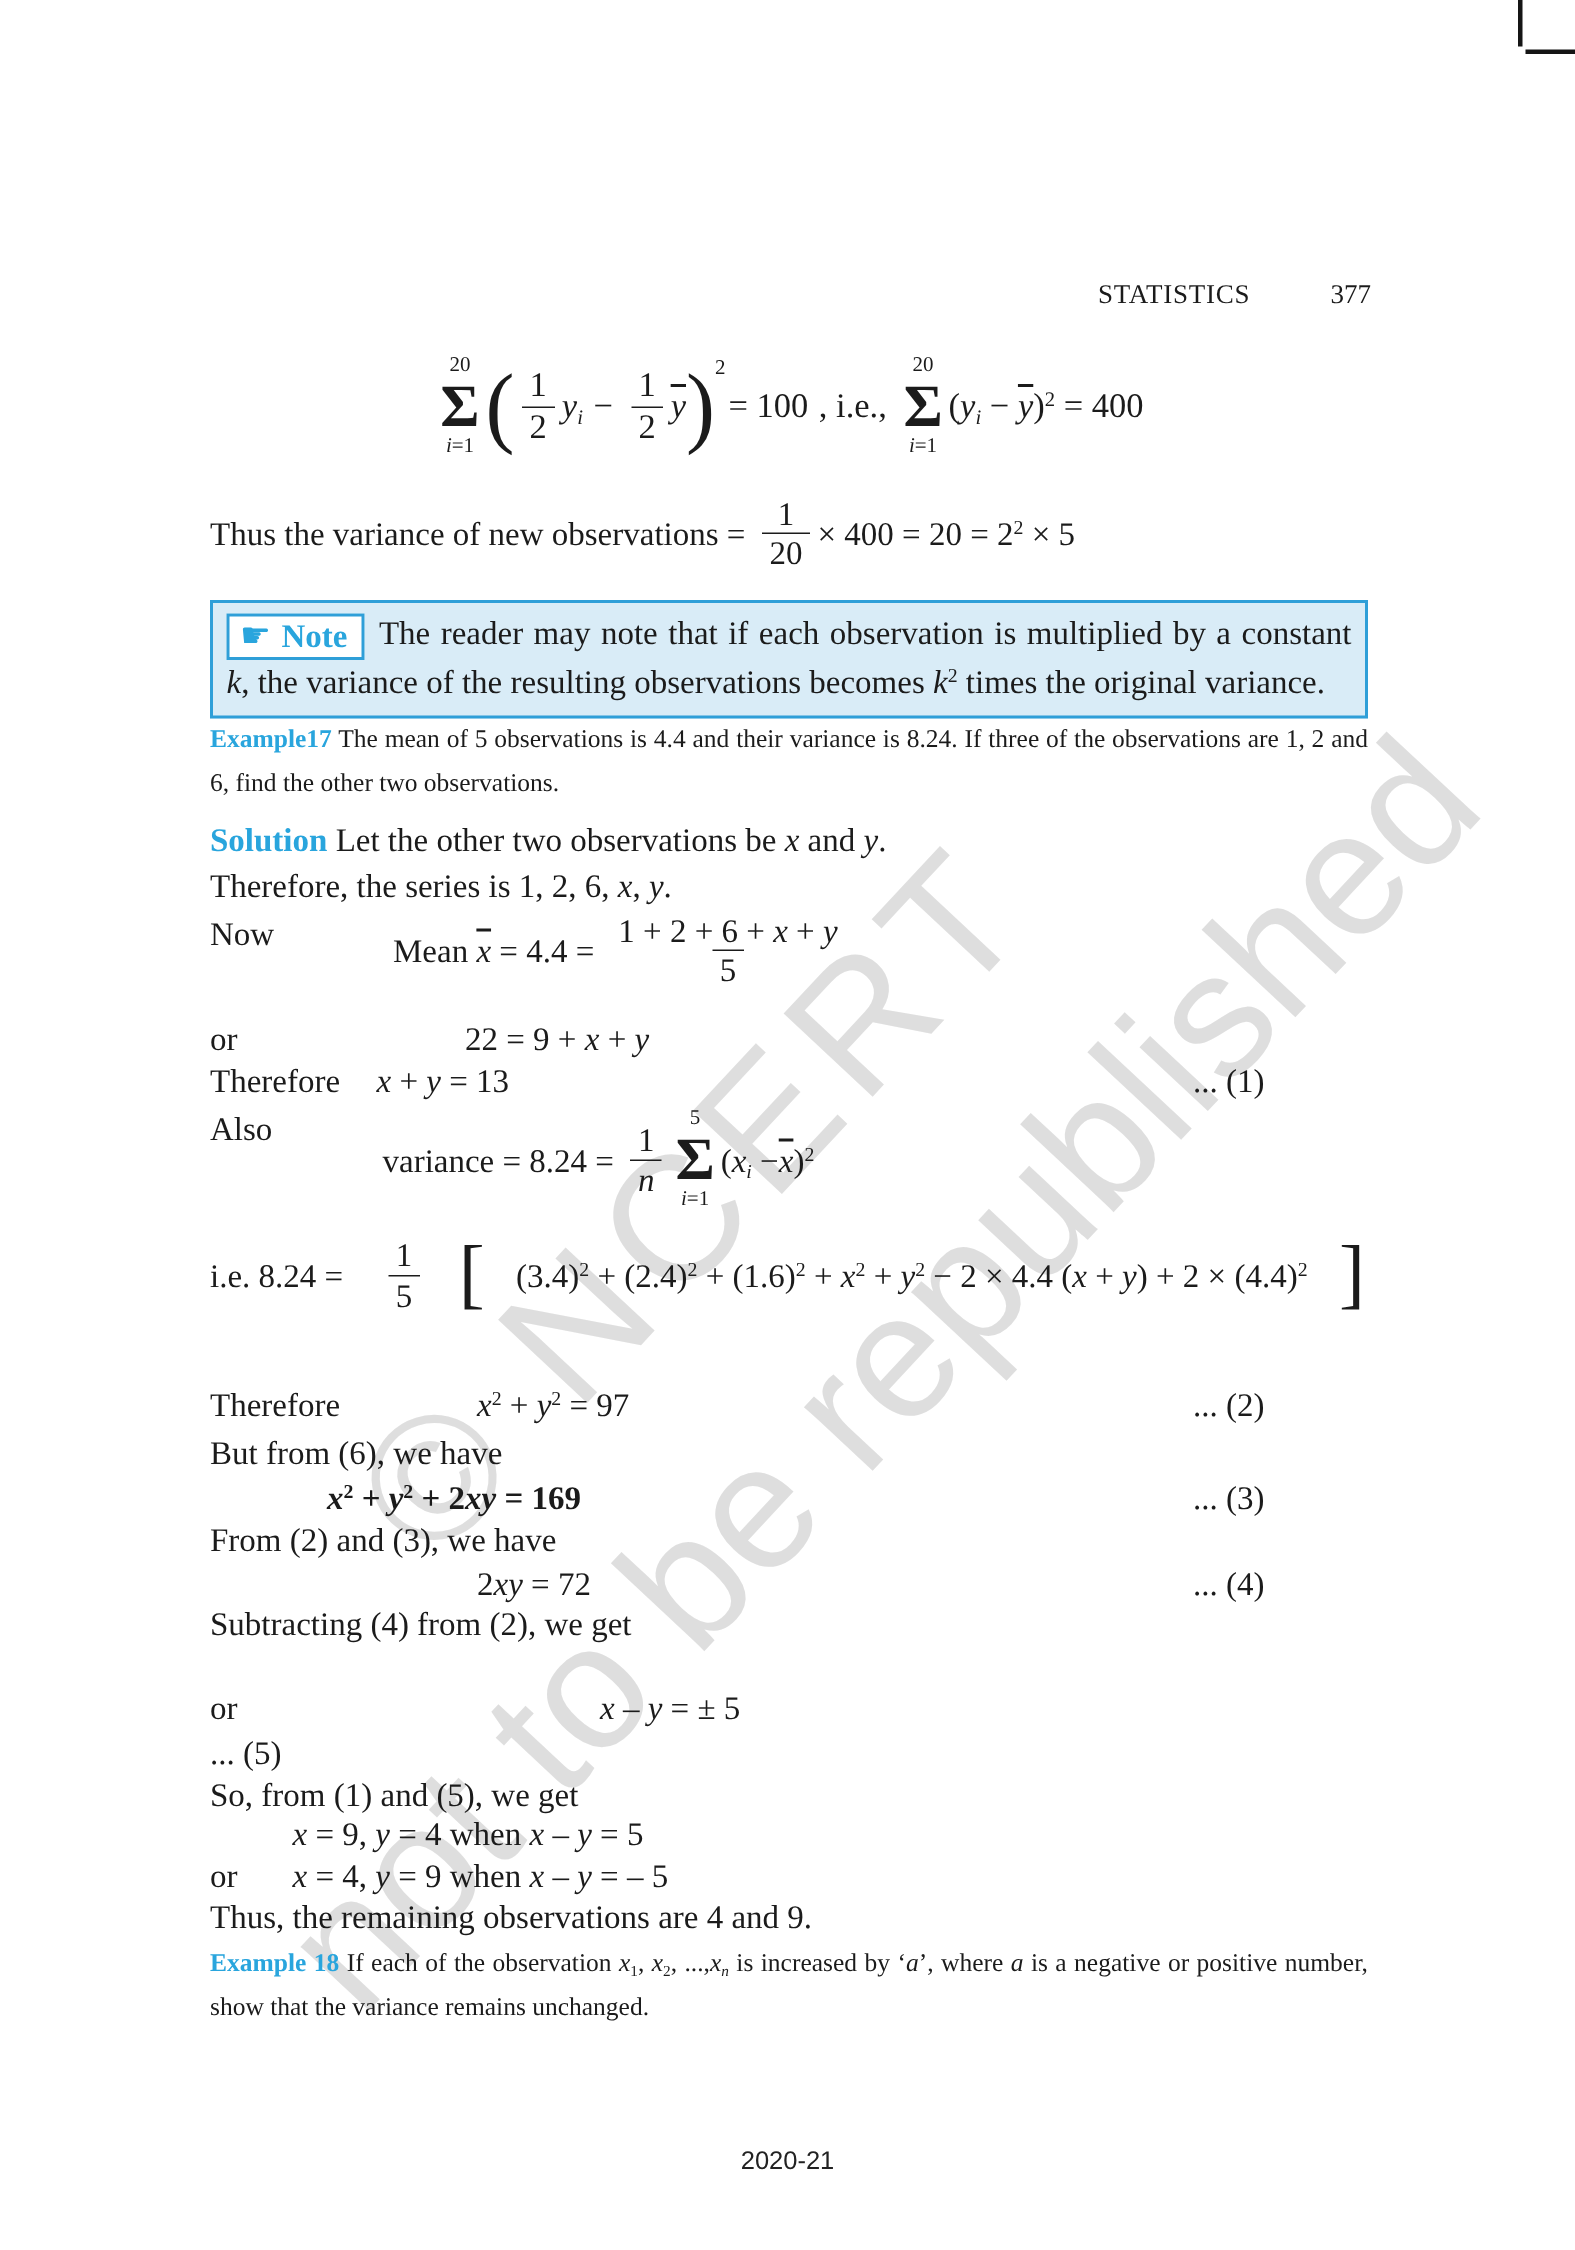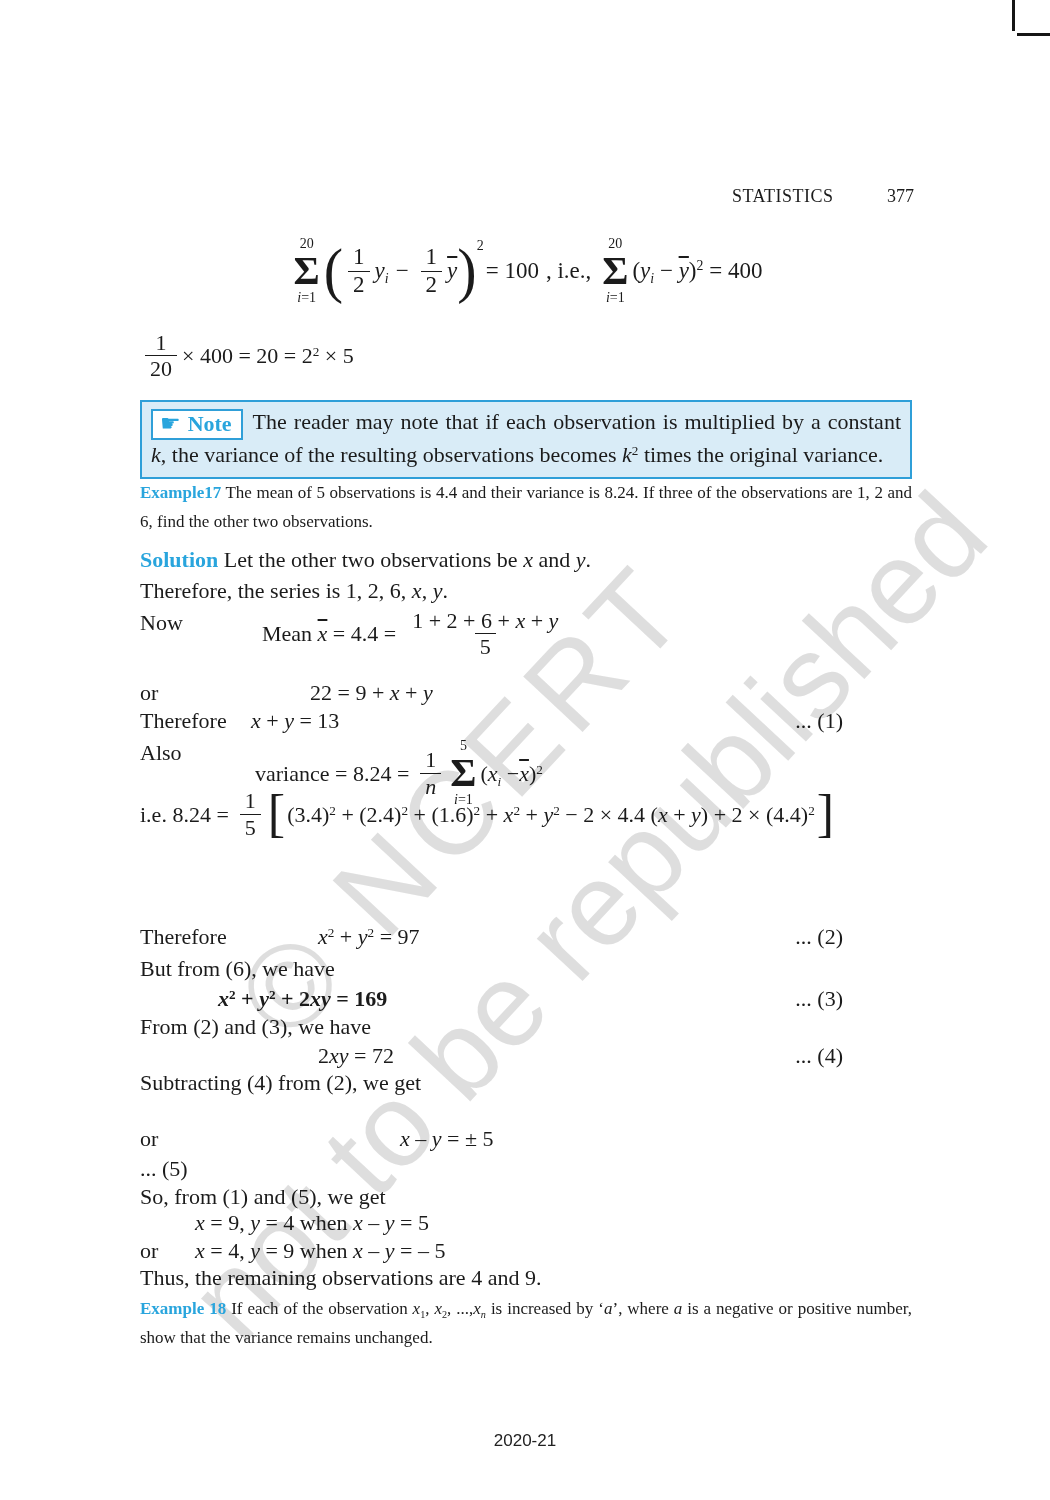--- a/index.html
+++ b/index.html
@@ -106,20 +106,21 @@
       <span class="mop">, i.e.,</span>
       <span class="bigsum">
         <span class="lim">20</span>
         <span class="sig">Σ</span>
         <span class="lim"><span class="v">i</span><span>=1</span></span>
       </span>
       <span><span>(</span><span class="v">y</span><span class="v sub">i</span><span> − </span><span class="v bar">y</span><span>)</span><span class="sup">2</span><span> = 400</span></span>
     </div>
 
     <div class="row eqf" style="top:330px;">
+      <span class="mr6">Thus the variance of new observations =</span>
       <span class="frac">
         <span class="num">1</span>
         <span class="den">20</span>
       </span>
       <span><span>× 400 = 20 = 2</span><span class="sup">2</span><span> × 5</span></span>
     </div>
 
     <div class="notebox">
       <span class="notetag"><span class="hand">☛</span><span class="blue">Note</span></span><span><span>The reader may note that if each observation is multiplied by a constant </span><span class="v">k</span><span>, the variance of the resulting observations becomes </span><span class="v">k</span><span class="sup">2</span><span> times the original variance.</span></span>
     </div>
@@ -168,21 +169,21 @@
         </span>
         <span class="bigsum">
           <span class="lim">5</span>
           <span class="sig">Σ</span>
           <span class="lim"><span class="v">i</span><span>=1</span></span>
         </span>
         <span><span>(</span><span class="v">x</span><span class="v sub">i</span><span> −</span><span class="v bar">x</span><span>)</span><span class="sup">2</span></span>
       </span>
     </div>
 
-    <div class="row eqf" style="top:788px;">
+    <div class="row eqf" style="top:824px;justify-content:space-between;">
       <span class="mr6"><span>i.e.  8.24 =</span></span>
       <span class="frac">
         <span class="num">1</span>
         <span class="den">5</span>
       </span>
       <span class="bigbracket">[</span>
       <span><span>(3.4)</span><span class="sup">2</span><span> + (2.4)</span><span class="sup">2</span><span> + (1.6)</span><span class="sup">2</span><span> + </span><span class="v">x</span><span class="sup">2</span><span> + </span><span class="v">y</span><span class="sup">2</span><span> − 2 × 4.4 (</span><span class="v">x</span><span> + </span><span class="v">y</span><span>) + 2 × (4.4)</span><span class="sup">2</span></span>
       <span class="bigbracket">]</span>
     </div>
 

